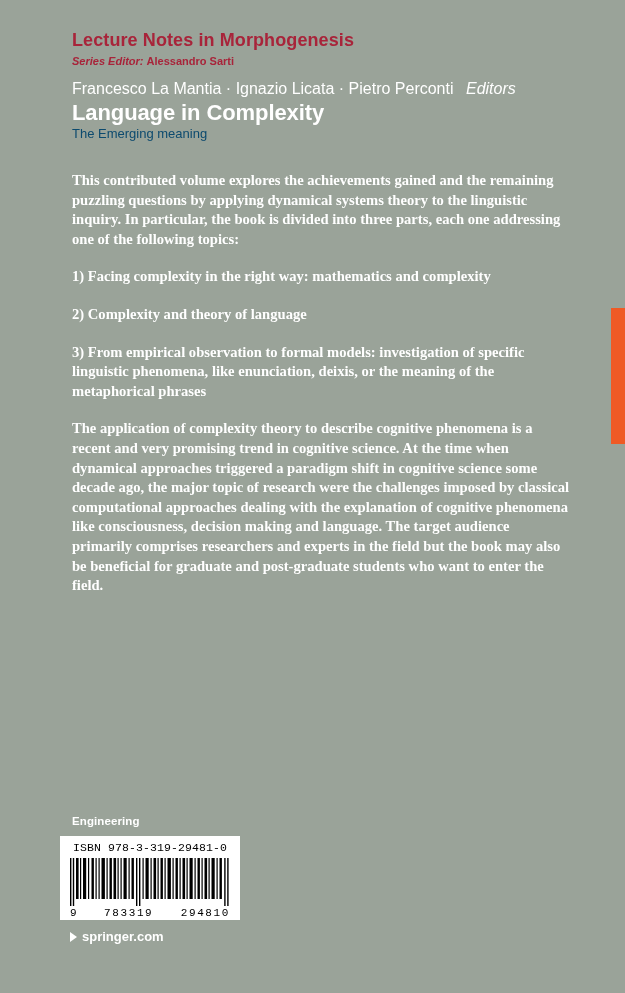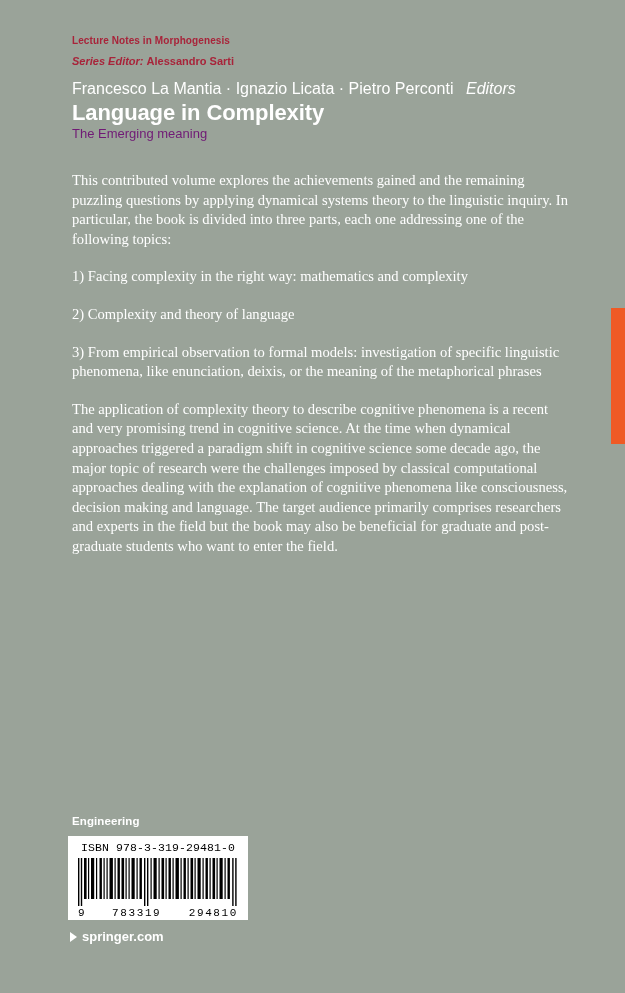--- a/index.html
+++ b/index.html
@@ -27,21 +27,21 @@
 
   
   .header {
     position: absolute;
     left: 72px;
     top: 33px;
     width: 500px;
   }
   .series-name {
     color: #a8243a;
-    font-size: 10px;
+    font-size: 18px;
     font-weight: bold;
     letter-spacing: 0.1px;
     line-height: 15px;
     margin: 0;
   }
   .series-editor {
     color: #a8243a;
     font-size: 11px;
     line-height: 15px;
     margin: 6px 0 0 0;
@@ -75,40 +75,41 @@
     font-size: 22px;
     font-weight: bold;
     line-height: 23px;
     letter-spacing: -0.1px;
     margin: 0;
   }
   .book-subtitle {
     position: absolute;
     left: 72px;
     top: 126px;
-    color: #701a75;
+    color: #0c4a6e;
     font-size: 13px;
     line-height: 16px;
     margin: 0;
   }
 
   
   .blurb {
     position: absolute;
     left: 72px;
     top: 171px;
     width: 500px;
     color: #ffffff;
     font-family: "Liberation Serif", serif;
     font-size: 14.6px;
     line-height: 19.6px;
   }
   .blurb p {
     margin: 0 0 18px 0;
     text-align: left;
+    font-weight: bold;
   }
   .blurb p.listitem {
     margin-bottom: 18px;
   }
   .blurb p:last-child {
     margin-bottom: 0;
   }
 
   
   .category {
@@ -116,21 +117,21 @@
     left: 72px;
     top: 815px;
     color: #ffffff;
     font-size: 11.5px;
     font-weight: bold;
     letter-spacing: 0.1px;
   }
 
   .barcode-box {
     position: absolute;
-    left: 68px;
+    left: 60px;
     top: 836px;
     width: 180px;
     height: 84px;
     background: #ffffff;
     box-sizing: border-box;
     padding: 5px 0 0 0;
   }
   .isbn-text {
     text-align: center;
     color: #000000;

